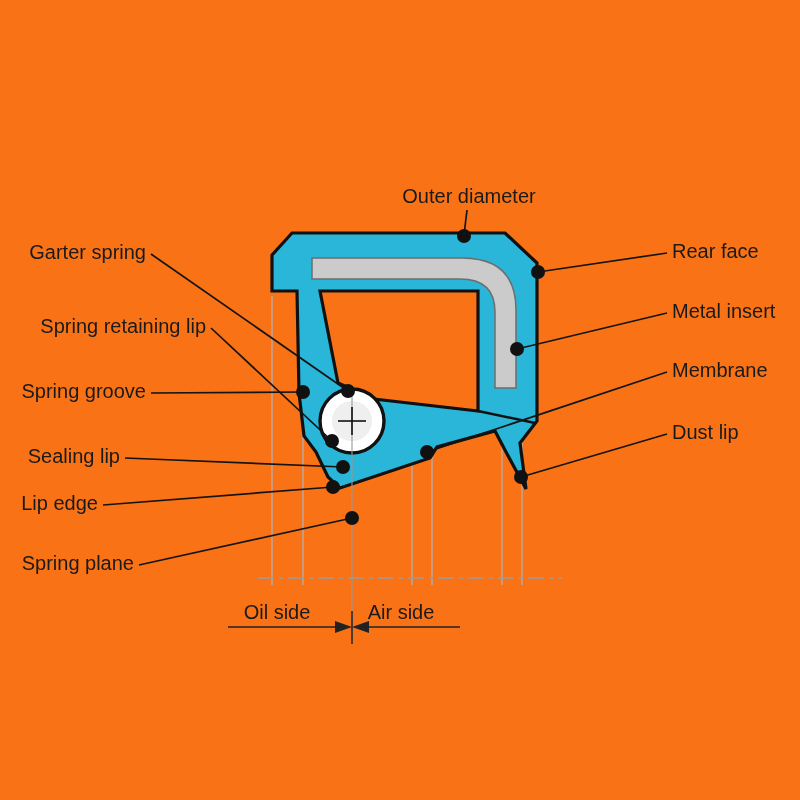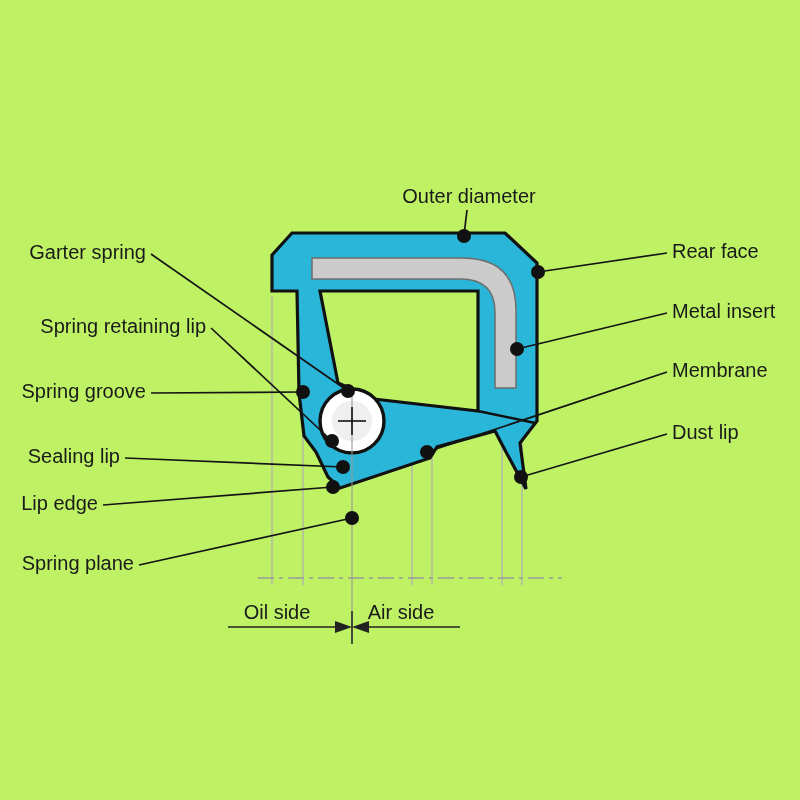--- a/index.html
+++ b/index.html
@@ -1,20 +1,20 @@
 <!DOCTYPE html>
 <html><head>
 <meta charset="utf-8">
 <style>
   html, body { margin: 0; padding: 0; background: #ffffff; }
   .canvas {
     position: relative;
     width: 800px;
     height: 800px;
-    background: #bef264;
+    background: #f97316;
     overflow: hidden;
     font-family: "Liberation Sans", sans-serif;
   }
   svg { display: block; }
   text {
     font-family: "Liberation Sans", sans-serif;
     font-size: 20px;
     fill: #1a1a1a;
   }
   .ref-line   { stroke: #b0b0b0; stroke-width: 1.3; }

